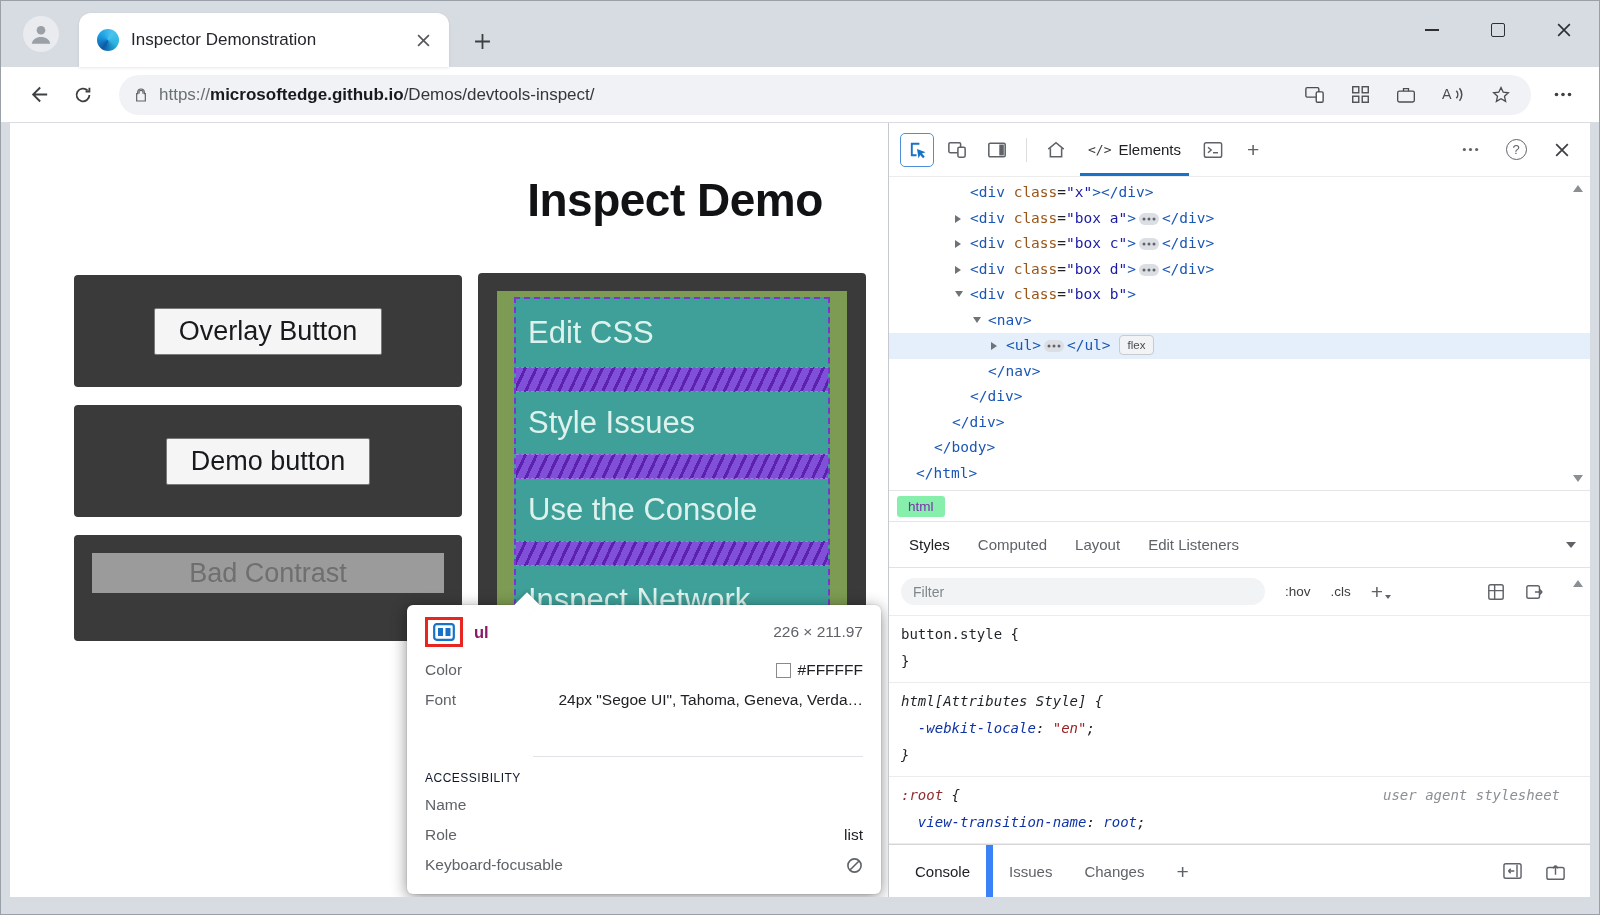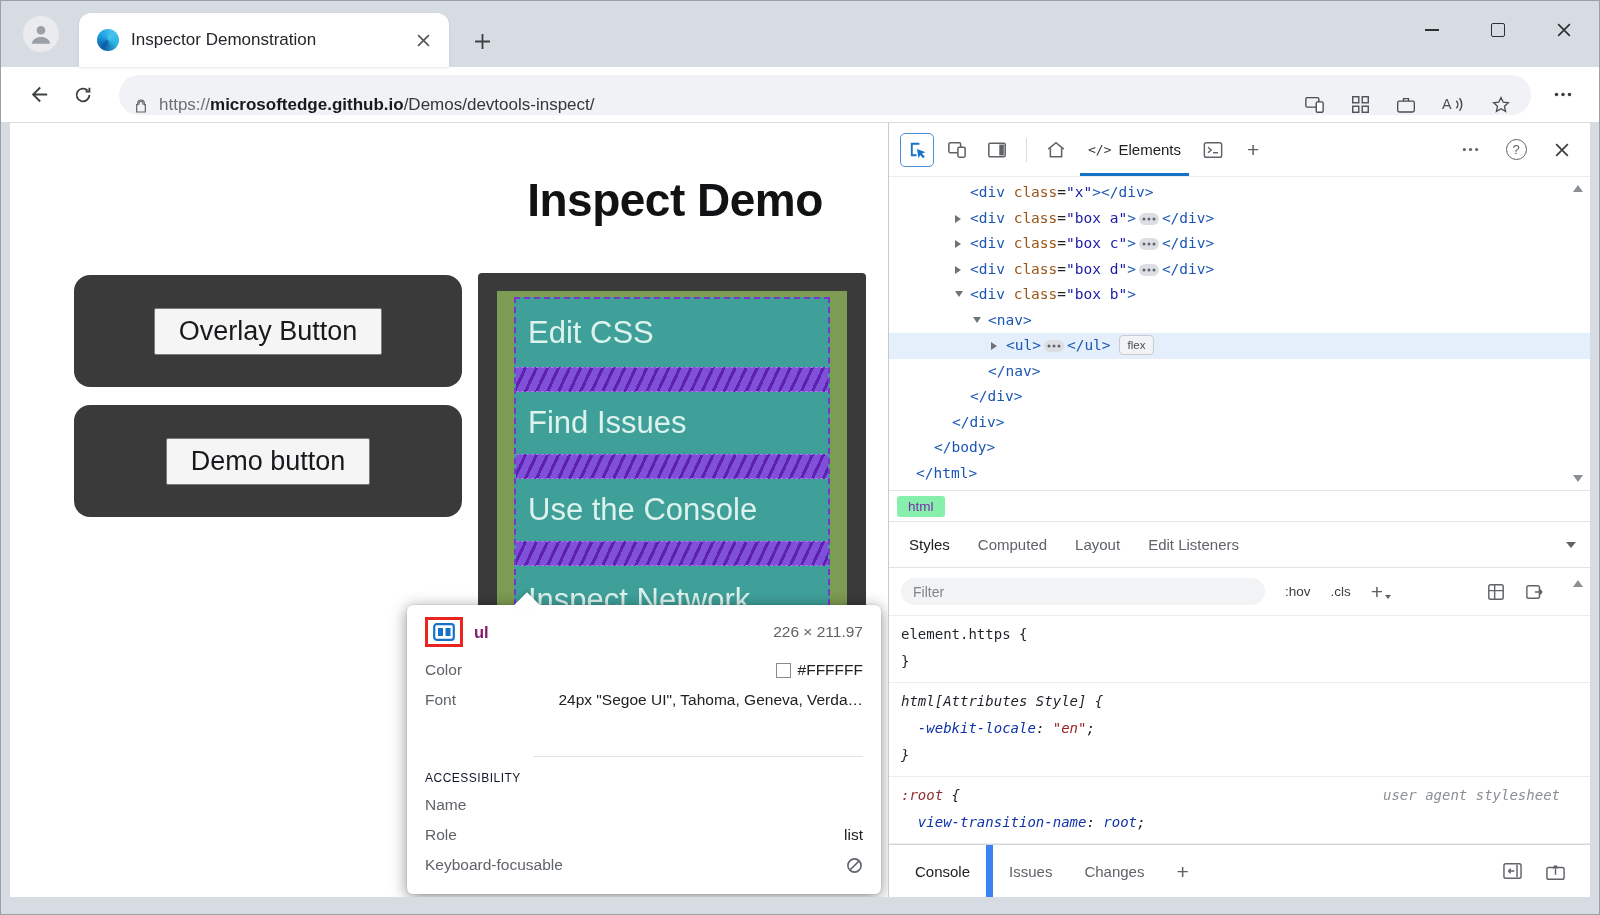--- a/index.html
+++ b/index.html
@@ -16,36 +16,36 @@
   .tab-close{width:28px;height:28px;}
   .newtab{position:absolute;left:466px;top:25px;width:30px;height:30px;}
   .wincontrols{position:absolute;right:2px;top:0;height:58px;display:flex;}
   .winbtn{width:66px;height:58px;display:flex;align-items:center;justify-content:center;}
   .min-glyph{width:14px;height:2px;background:#2d2f33;}
   .max-glyph{width:12px;height:12px;border:1.5px solid #2d2f33;border-radius:2px;}
 
   
   .toolbar{height:56px;background:#fff;display:flex;align-items:center;padding:0 16px;box-sizing:border-box;border-bottom:1px solid #d8dbdf;}
   .navbtn{width:44px;height:42px;display:flex;align-items:center;justify-content:center;border-radius:6px;}
-  .addressbar{flex:1;height:40px;background:#f0f2f5;border-radius:20px;margin:0 12px 0 14px;display:flex;align-items:flex-end;padding:0 14px;min-width:0;}
+  .addressbar{flex:1;height:40px;background:#f0f2f5;border-radius:20px;margin:0 12px 0 14px;display:flex;align-items:center;padding:0 14px;min-width:0;}
   .url{margin-left:10px;font-size:17px;flex:1;white-space:nowrap;overflow:hidden;color:#3c4043;}
   .url .scheme{color:#6b7075;}
   .url .domain{color:#17191c;font-weight:700;}
   .url .path{color:#34373b;}
   .addr-icons{display:flex;align-items:center;gap:26px;margin:0 6px 0 12px;flex:none;}
   .more-btn{width:40px;height:40px;display:flex;align-items:center;justify-content:center;}
 
   
   .content{position:absolute;top:122px;left:9px;right:9px;bottom:17px;display:flex;background:#fff;}
   .page{position:relative;width:878px;flex:none;background:#fff;overflow:hidden;}
   .devtools{flex:1;min-width:0;border-left:1px solid #c6c9ce;display:flex;flex-direction:column;background:#fff;}
 
   
   .page-heading{position:absolute;left:380px;top:50px;width:570px;margin:0;text-align:center;font-size:46px;font-weight:700;color:#101214;letter-spacing:-.5px;}
-  .darkbox{position:absolute;background:#3a3a3a;border-radius:16px;display:flex;align-items:center;justify-content:center;}
+  .darkbox{position:absolute;background:#3a3a3a;border-radius:4px;display:flex;align-items:center;justify-content:center;}
   .box1{left:64px;top:152px;width:388px;height:112px;}
   .box2{left:64px;top:282px;width:388px;height:112px;}
   .box3{left:64px;top:412px;width:388px;height:106px;align-items:flex-start;}
   .btn-plain{background:#f5f5f5;border:1px solid #7a7a7a;border-radius:2px;font-family:inherit;font-size:27px;color:#17191c;padding:7px 24px;}
   .btn-bad{width:352px;height:40px;margin-top:18px;background:#9b9b9b;color:#6f6f6f;font-size:27px;display:flex;align-items:center;justify-content:center;}
   .navbox{left:468px;top:150px;width:388px;height:600px;background:#3a3a3a;border-radius:4px;padding:18px 19px;box-sizing:border-box;display:block;}
   .nav-green{width:100%;height:100%;background:#7d9b52;padding:6px 17px 8px;box-sizing:border-box;}
   .nav-ul{width:100%;height:100%;background:#3fa09a;border:2px dashed #7a35cf;box-sizing:border-box;display:flex;flex-direction:column;overflow:hidden;}
   .nav-item{flex:none;height:62px;display:flex;align-items:center;padding-left:12px;color:#def2ed;font-size:31px;}
   .nav-item:first-child,.nav-item:last-child{height:68px;}
@@ -228,27 +228,30 @@
 
     <div class="page">
       <h1 class="page-heading">Inspect Demo</h1>
 
       <div class="darkbox box1">
         <button class="btn-plain">Overlay Button</button>
       </div>
       <div class="darkbox box2">
         <button class="btn-plain">Demo button</button>
       </div>
+      <div class="darkbox box3">
+        <div class="btn-bad">Bad Contrast</div>
+      </div>
 
       <div class="darkbox navbox">
         <div class="nav-green">
           <div class="nav-ul">
               <div class="nav-item">Edit CSS</div>
               <div class="nav-gap"></div>
-              <div class="nav-item">Find Issues</div>
+              <div class="nav-item">Style Issues</div>
               <div class="nav-gap"></div>
               <div class="nav-item">Use the Console</div>
               <div class="nav-gap"></div>
               <div class="nav-item">Inspect Network</div>
             </div>
         </div>
       </div>
 
       <div class="tooltip">
         <div class="tt-head">
@@ -409,21 +412,21 @@
           <svg width="19" height="18" viewBox="0 0 21 20">
               <rect x="2" y="3" width="14" height="14" rx="2" fill="none" stroke="#5f6368" stroke-width="1.6"></rect>
               <path d="M11 10h8m0 0l-3-3m3 3l-3 3" fill="none" stroke="#5f6368" stroke-width="1.6"></path>
             </svg>
         </span>
         <span class="sb-up" style="top:12px"></span>
       </div>
 
       <div class="dt-styles">
           <div class="rule">
-            <div class="rline"><span class="ct-sel">element.https</span><span class="ct-punct"> {</span></div>
+            <div class="rline"><span class="ct-sel">button.style</span><span class="ct-punct"> {</span></div>
             <div class="rline"><span class="ct-punct">}</span></div>
           </div>
           <div class="rule it">
             <div class="rline"><span class="ct-sel">html[Attributes Style]</span><span class="ct-punct"> {</span></div>
             <div class="rline"><span class="ct-indent">  </span><span class="ct-prop">-webkit-locale</span><span class="ct-punct">: </span><span class="ct-str">"en"</span><span class="ct-punct">;</span></div>
             <div class="rline"><span class="ct-punct">}</span></div>
           </div>
           <div class="rule it">
             <span class="meta">user agent stylesheet</span>
             <div class="rline"><span class="ct-selr">:root</span><span class="ct-punct"> {</span></div>

